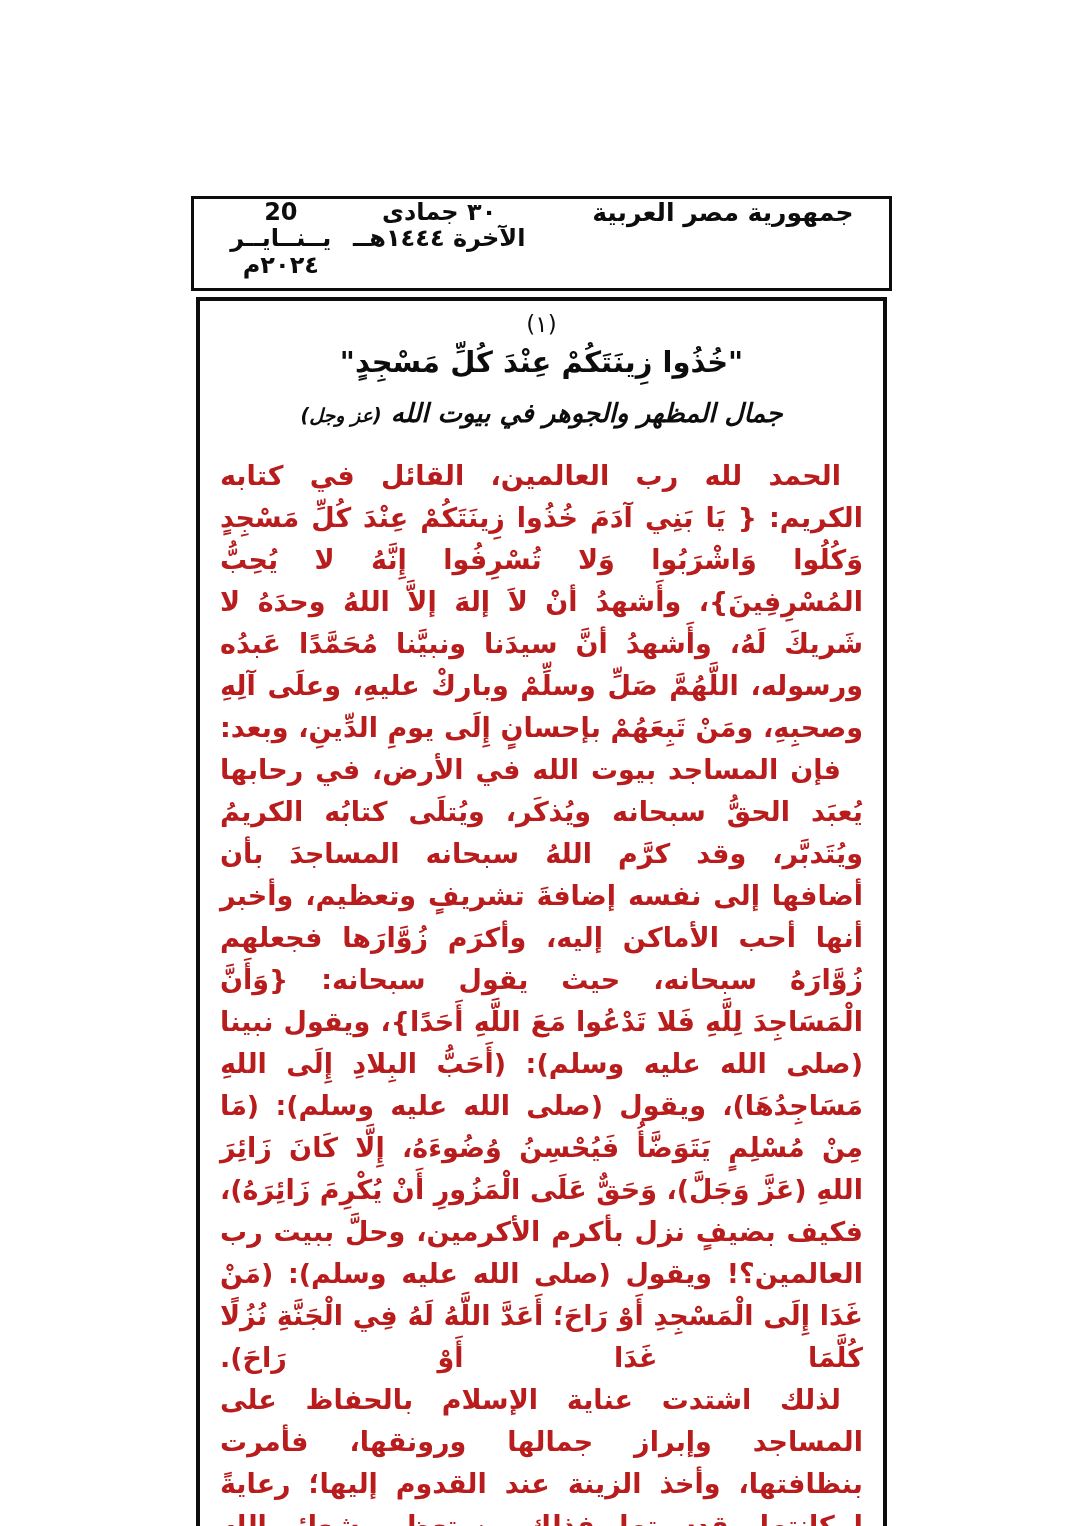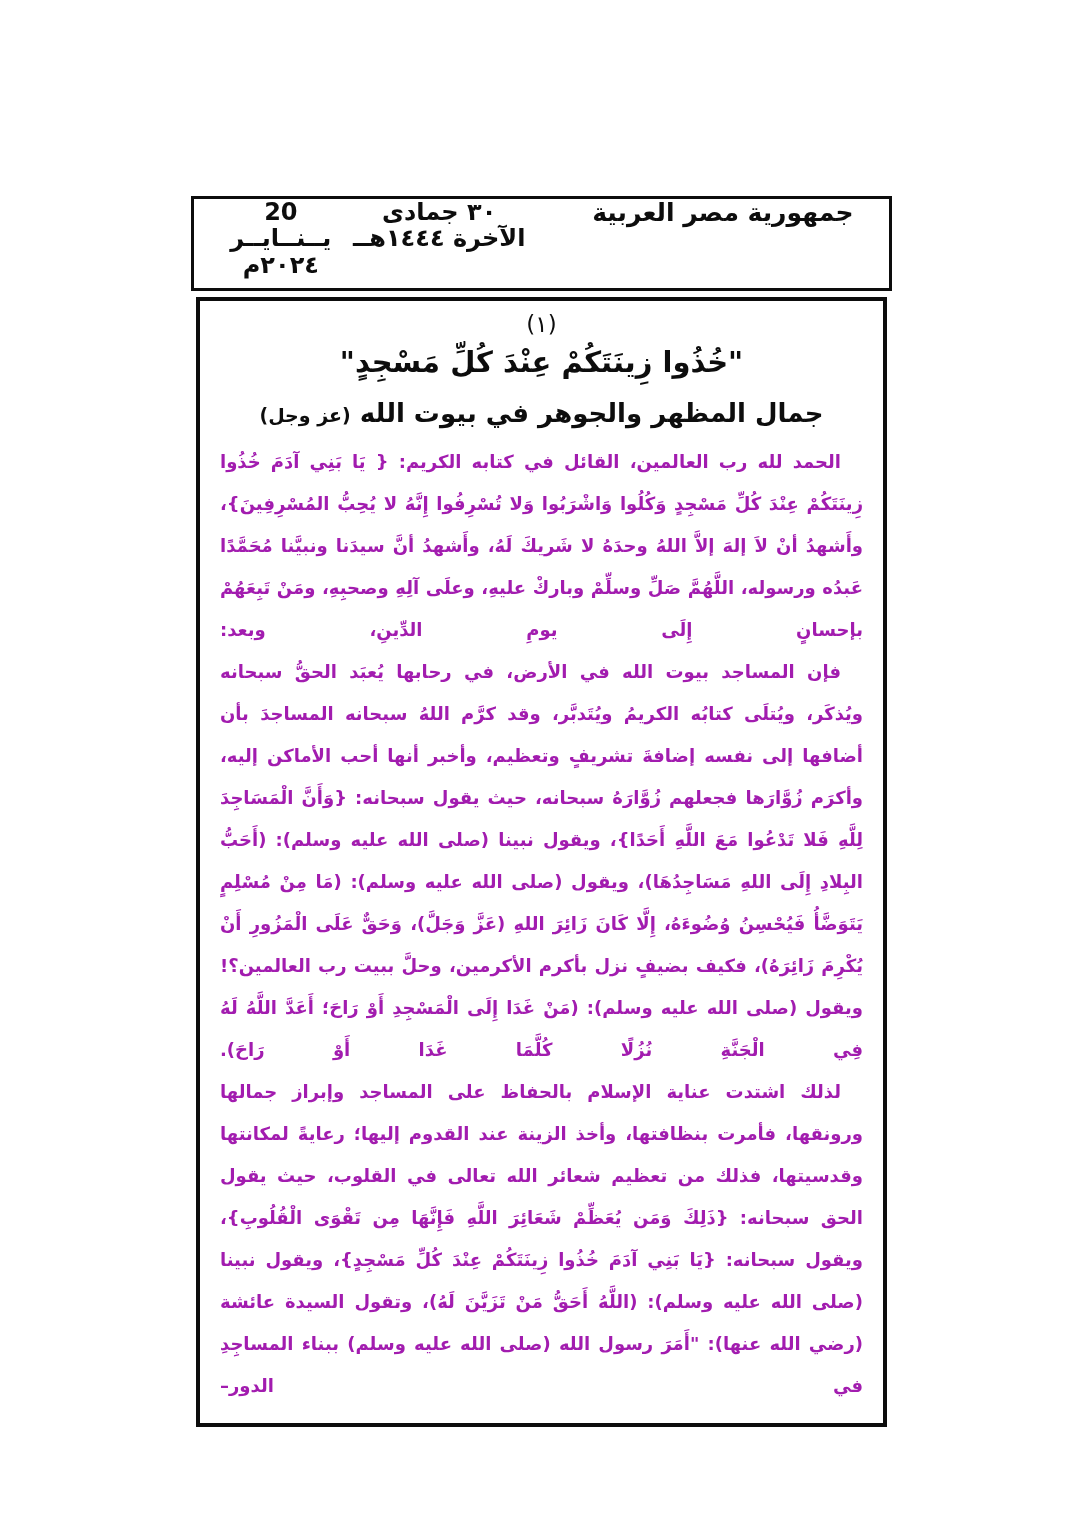--- a/index.html
+++ b/index.html
@@ -71,35 +71,36 @@
     font-weight: bold;
     font-size: 29px;
     line-height: 1.45;
     margin: 2px 0 0 0;
   }
   .doc-subtitle {
     text-align: center;
     font-weight: bold;
     font-size: 26px;
     line-height: 1.3;
-    margin: 14px 0 10px 0;
+    margin: 14px 0 24px 0;
+    font-style: italic;
   }
   .doc-subtitle .epithet {
     font-size: 19px;
     font-weight: bold;
   }
   .sermon-body p {
     margin: 0;
-    font-size: 18px;
+    font-size: 27px;
     font-weight: bold;
     line-height: 42px;
     text-align: justify;
     text-align-last: justify;
     text-indent: 22px;
-    color: #a21caf;
+    color: #b91c1c;
   }
 </style>
 </head>
 <body>
 
 <div class="page" dir="rtl">
 
   <div class="header-box">
     <div class="header-org">
       <div>جمهورية مصر العربية</div>

